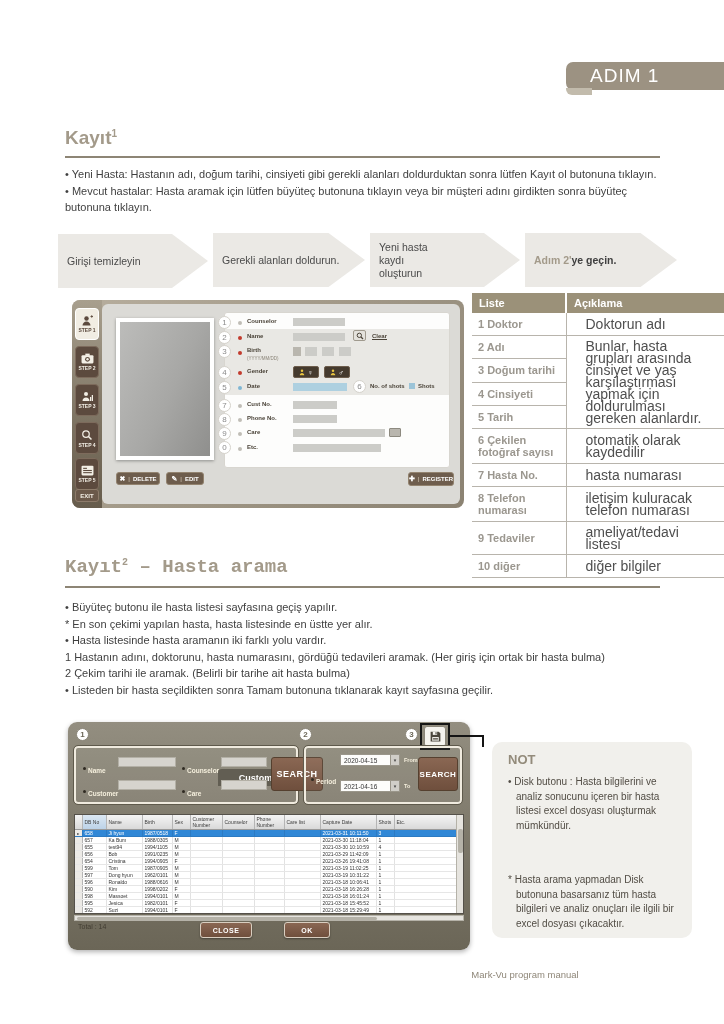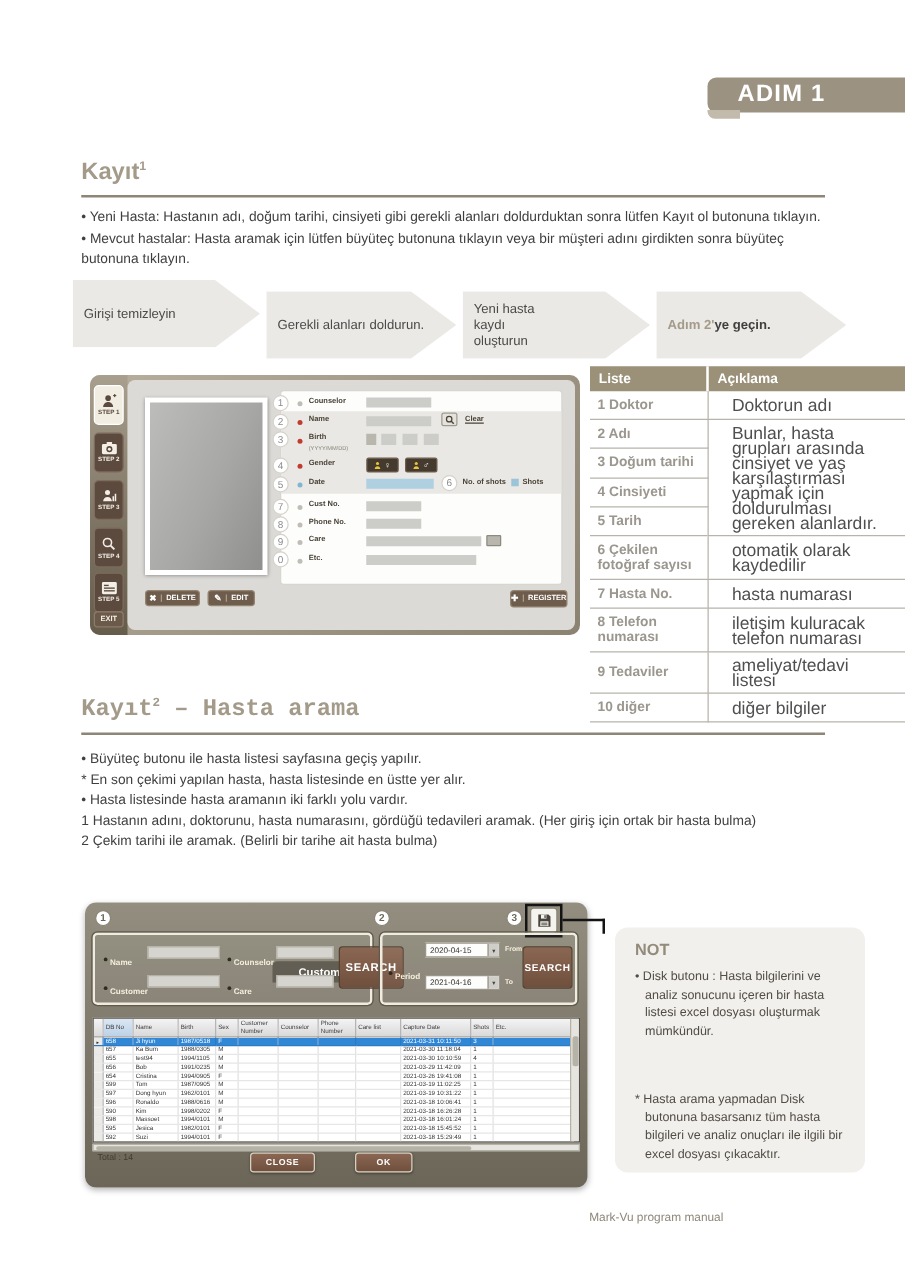--- a/index.html
+++ b/index.html
@@ -6,21 +6,21 @@
   html,body { background:#fff; }
   body { font-family:"Liberation Sans", sans-serif; color:#3f3f3f; }
   .page { position:relative; width:724px; height:1024px; background:#fff; overflow:hidden; }
   .abs { position:absolute; }
 
   
   .adim-badge { left:566px; top:62px; width:158px; height:28px; background:#9c9282;
     border-radius:7px 0 0 7px; display:flex; align-items:center; padding-left:24px; }
   .adim-badge::before { content:""; position:absolute; left:0; bottom:-5px; width:26px; height:7px;
     background:#c2bbac; border-radius:0 0 0 6px; }
-  .adim-badge span { color:#fff; font-size:19px; font-weight:bold; letter-spacing:1px; }
+  .adim-badge span { color:#fff; font-size:19px; font-weight:normal; letter-spacing:1px; }
 
   
   .sec-title { color:#a39a8a; font-size:19px; font-weight:bold; }
   .sec-title sup { font-size:10px; }
   .sec-rule { height:2px; background:#8d8575; }
   .body-text { font-size:11px; line-height:16.5px; color:#3f3f3f; }
 
   
   .flow-arrow { height:54px; background:#ebe9e5;
     clip-path:polygon(0 0, 76% 0, 100% 50%, 76% 100%, 0 100%); display:flex; align-items:center; }
@@ -136,21 +136,21 @@
   <h2 class="abs sec-title" style="left:65px; top:127px;">
     <span>Kayıt</span><sup>1</sup>
   </h2>
   <div class="abs sec-rule" style="left:65px; top:156px; width:595px;"></div>
 
   <div class="abs body-text" style="left:65px; top:166px; width:605px;">
     <p>• Yeni Hasta: Hastanın adı, doğum tarihi, cinsiyeti gibi gerekli alanları doldurduktan sonra lütfen Kayıt ol butonuna tıklayın.</p>
     <p>• Mevcut hastalar: Hasta aramak için lütfen büyüteç butonuna tıklayın veya bir müşteri adını girdikten sonra büyüteç butonuna tıklayın.</p>
   </div>
 
-  <div class="abs flow-arrow" style="left:58px; top:224px; width:150px;">
+  <div class="abs flow-arrow" style="left:58px; top:234px; width:150px;">
     <span class="lbl">Girişi temizleyin</span>
   </div>
   <div class="abs flow-arrow" style="left:213px; top:233px; width:152px;">
     <span class="lbl">Gerekli alanları doldurun.</span>
   </div>
   <div class="abs flow-arrow" style="left:370px; top:233px; width:150px;">
     <span class="lbl" style="width:72px;">Yeni hasta kaydı oluşturun</span>
   </div>
   <div class="abs flow-arrow" style="left:525px; top:233px; width:152px;">
     <span class="lbl"><span class="flow-accent">Adım 2'</span><span class="flow-bold">ye geçin.</span></span>
@@ -359,20 +359,21 @@
     <span>Kayıt</span><sup>2</sup> <span>– Hasta arama</span>
   </h2>
   <div class="abs sec-rule" style="left:65px; top:586px; width:595px;"></div>
 
   <div class="abs body-text" style="left:65px; top:599px; width:610px;">
     <p>• Büyüteç butonu ile hasta listesi sayfasına geçiş yapılır.</p>
     <p>* En son çekimi yapılan hasta, hasta listesinde en üstte yer alır.</p>
     <p>• Hasta listesinde hasta aramanın iki farklı yolu vardır.</p>
     <p>1 Hastanın adını, doktorunu, hasta numarasını, gördüğü tedavileri aramak. (Her giriş için ortak bir hasta bulma)</p>
     <p>2 Çekim tarihi ile aramak. (Belirli bir tarihe ait hasta bulma)</p>
+    <p>• Listeden bir hasta seçildikten sonra Tamam butonuna tıklanarak kayıt sayfasına geçilir.</p>
   </div>
 
   <div class="abs dlg">
     <div class="abs dlg-title">Customer List</div>
     <div class="abs anncirc" style="left:8px; top:6px;">1</div>
     <div class="abs anncirc" style="left:231px; top:6px;">2</div>
     <div class="abs anncirc" style="left:337px; top:6px;">3</div>
 
     <div class="abs annbox" style="left:352px; top:1px; width:30px; height:27px;">
       <div class="abs diskbtn" style="left:2px; top:1px;">

